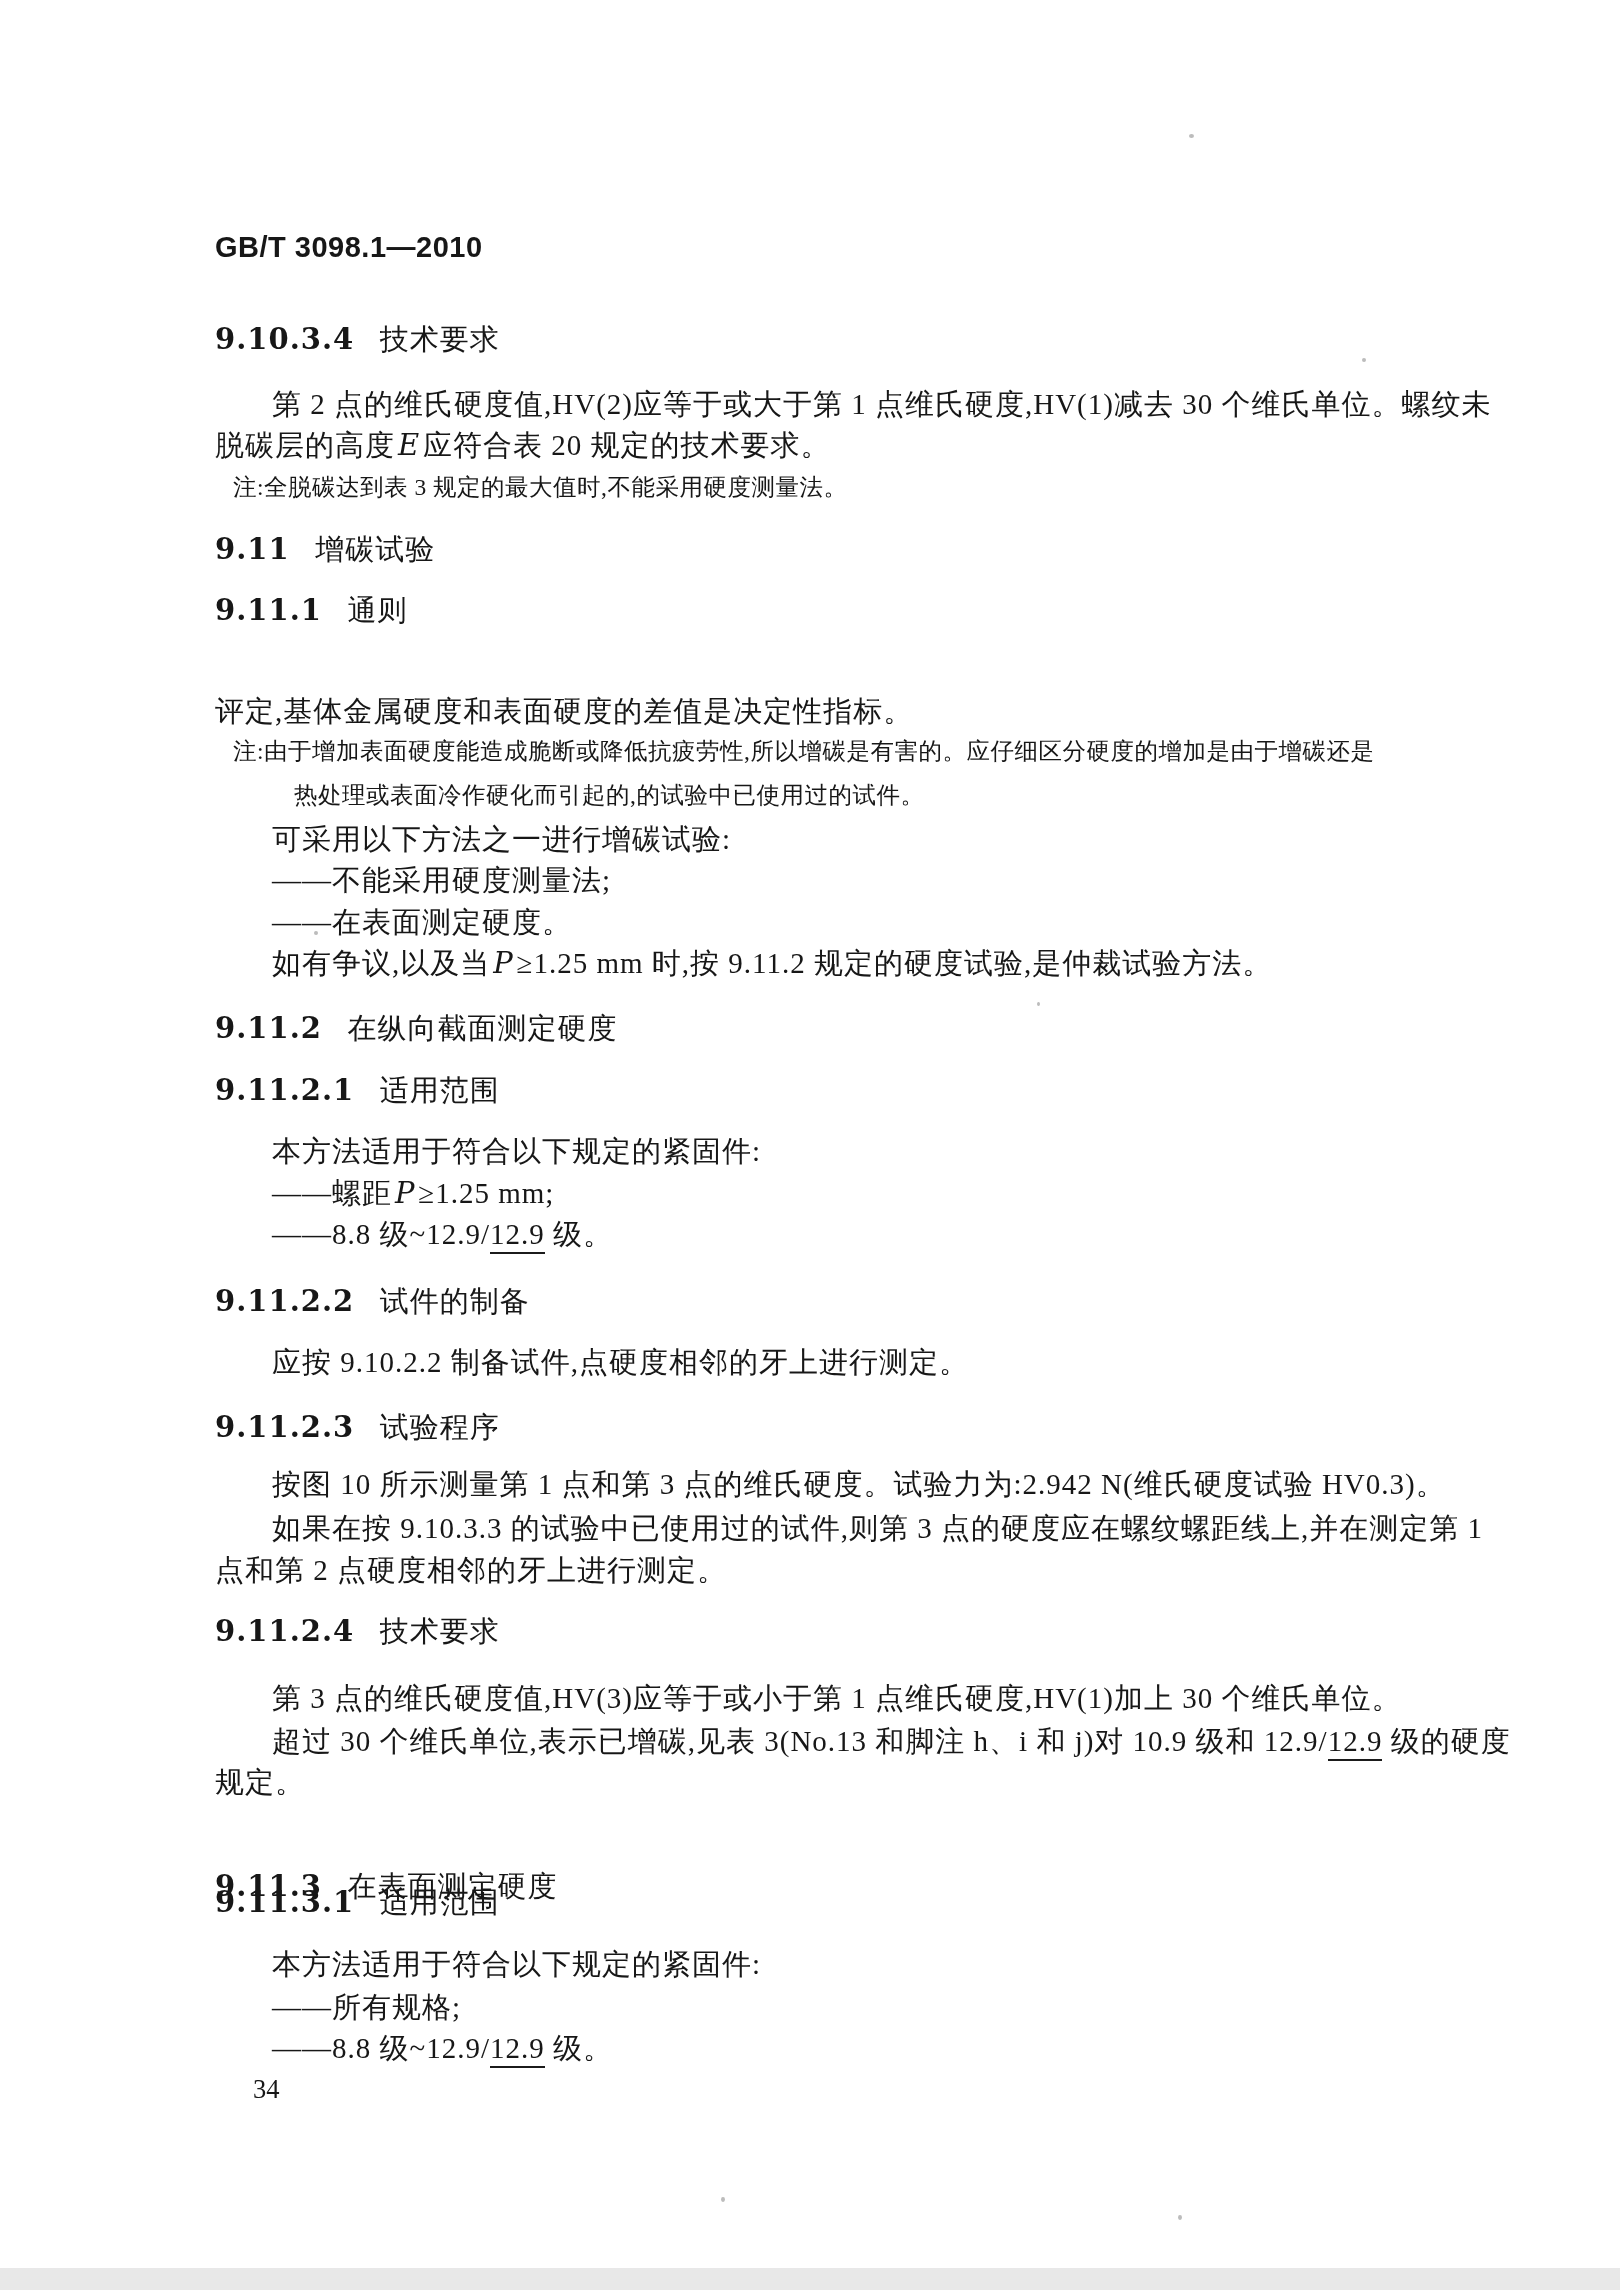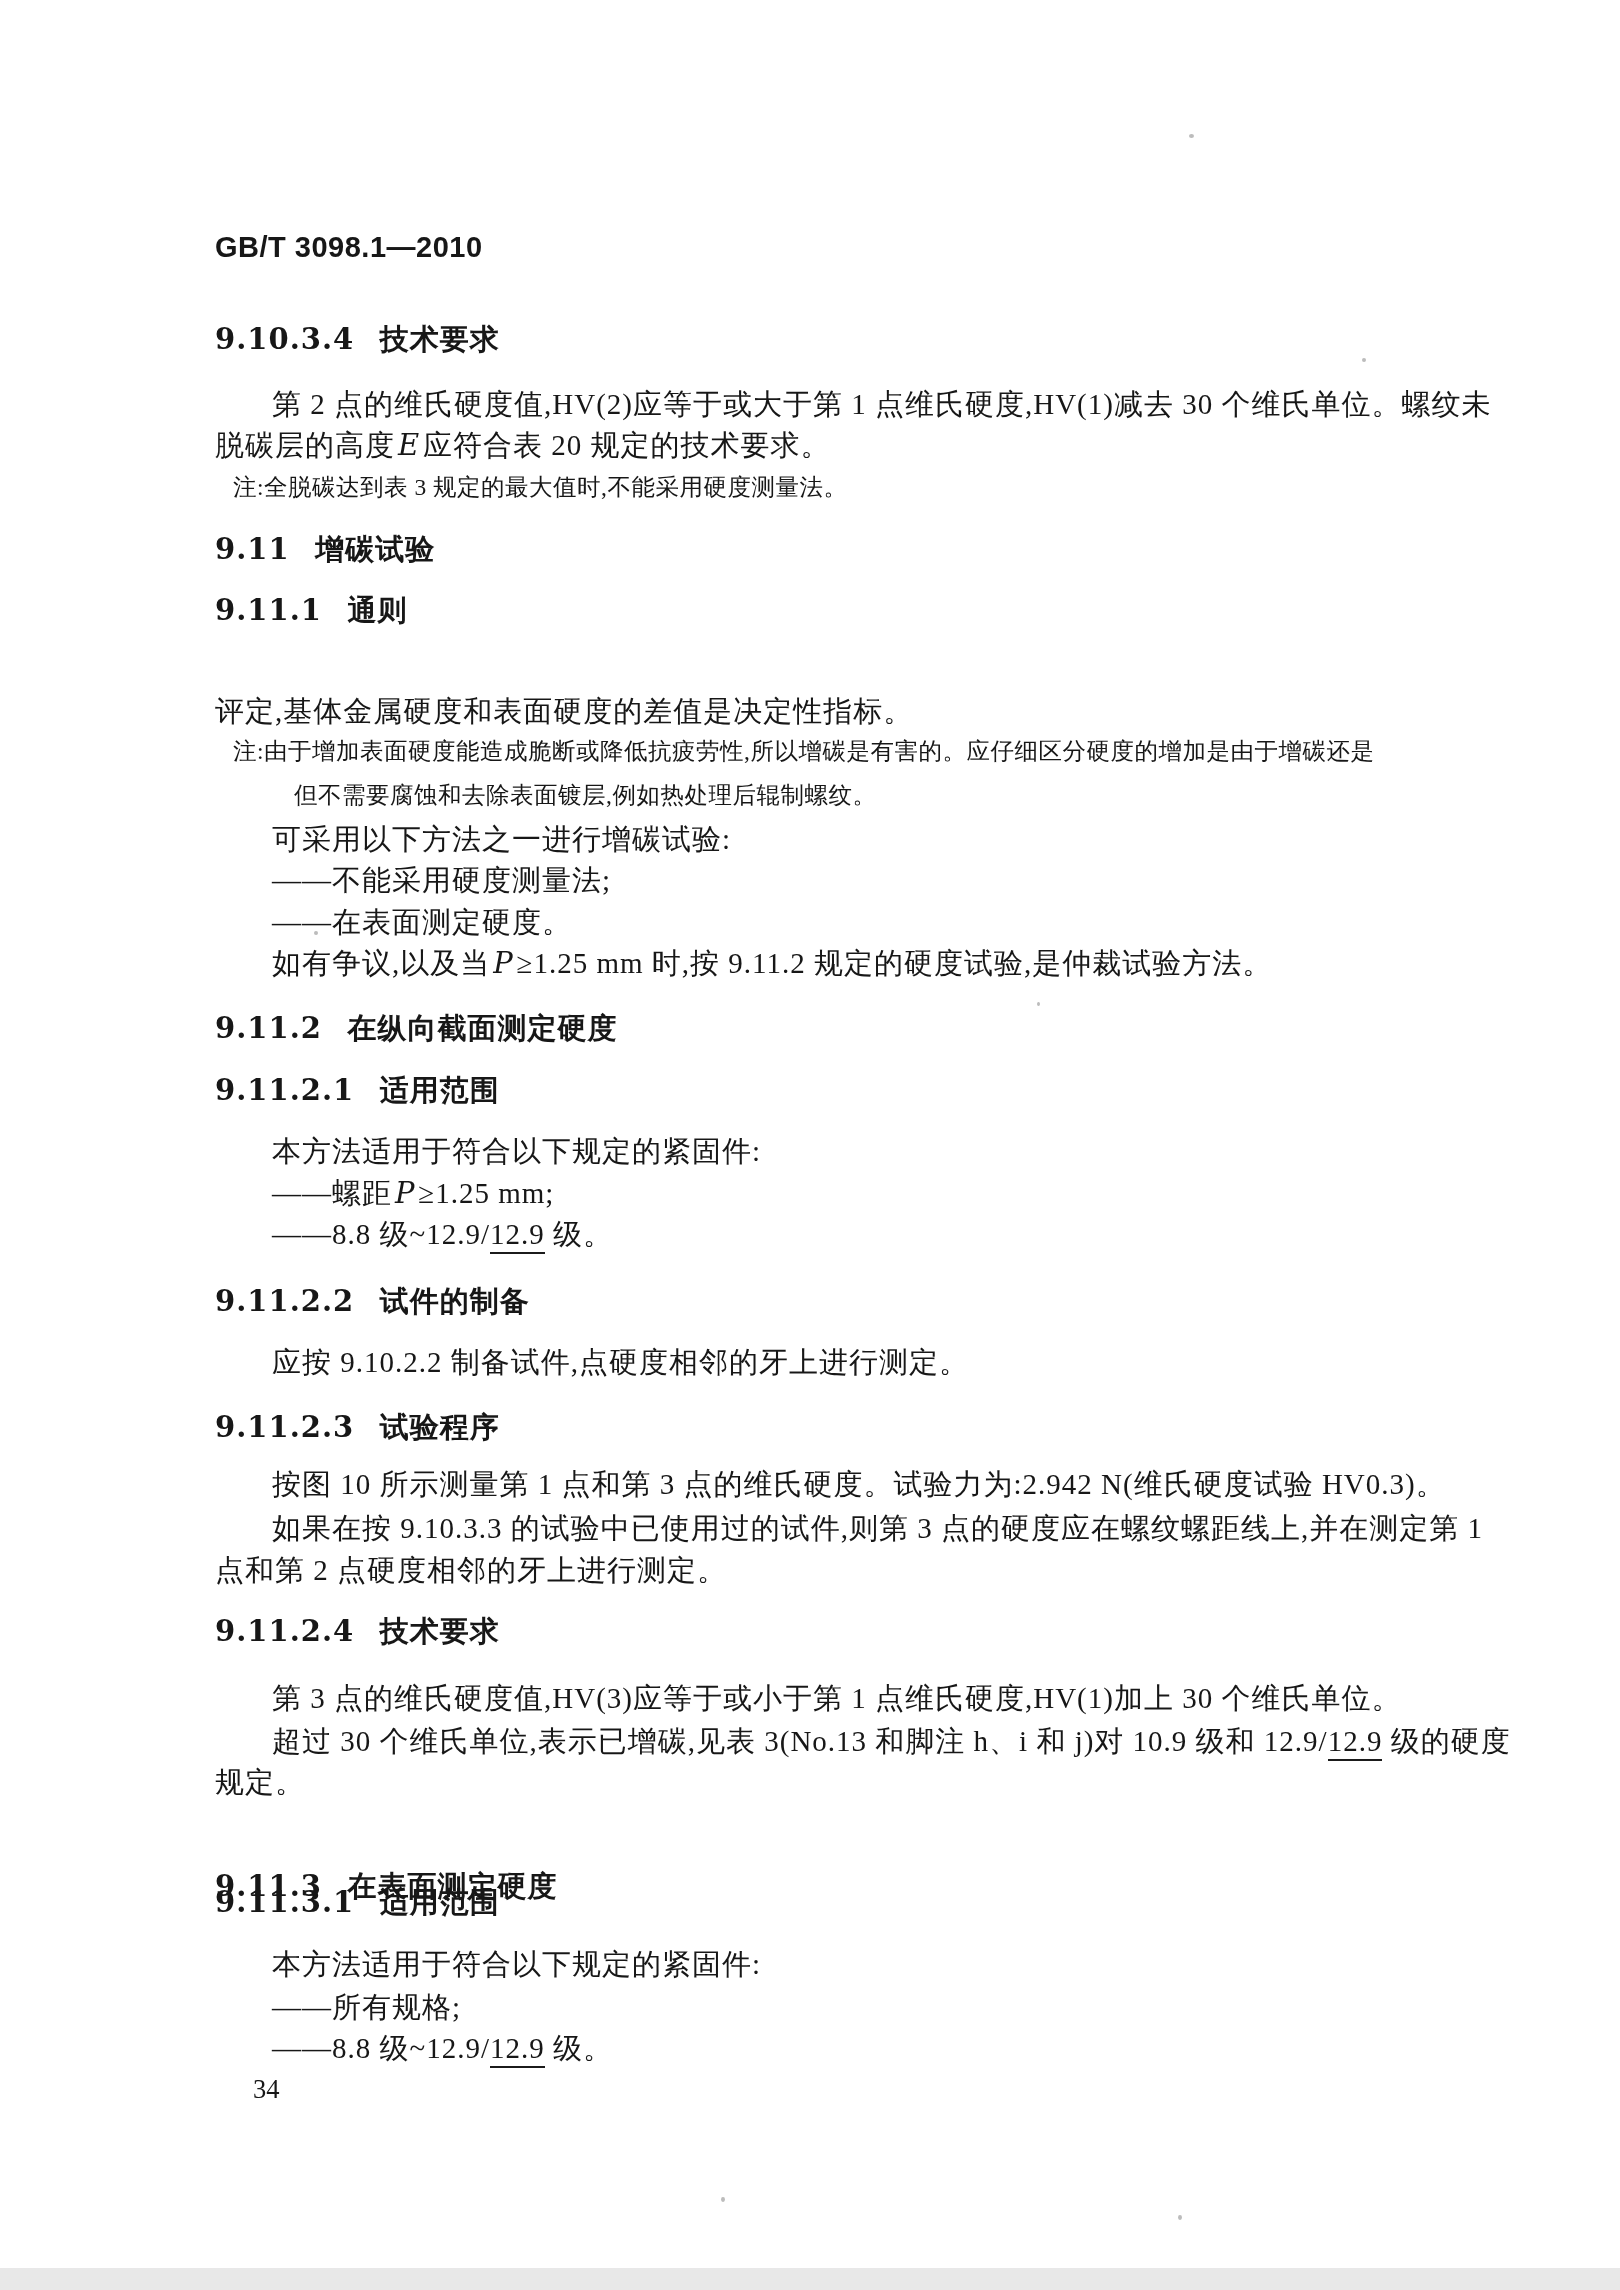--- a/index.html
+++ b/index.html
@@ -8,21 +8,21 @@
     width:1620px;height:2268px;
     background:#ffffff;
     overflow:hidden;
     font-family:"Liberation Serif","DejaVu Serif",serif;
     color:#171717;
   }
   .line{position:absolute;white-space:nowrap;line-height:1;}
   .body-t{font-size:29px;letter-spacing:1px;}
   .heading{font-size:29px;font-weight:700;letter-spacing:1px;}
   .h-num{font-family:"DejaVu Serif","Liberation Serif",serif;font-weight:700;}
-  .h-title{margin-left:25.5px;font-family:"Liberation Sans","DejaVu Sans",sans-serif;font-weight:700;}
+  .h-title{margin-left:25.5px;font-family:"Liberation Sans","DejaVu Sans",sans-serif;font-weight:400;}
   .note-t{font-size:23.5px;letter-spacing:0.5px;}
   .doc-header{font-size:29px;font-weight:700;font-family:"Liberation Sans","DejaVu Sans",sans-serif;letter-spacing:0.5px;}
   .pagenum{font-size:26.5px;}
   .var{font-style:italic;font-family:"DejaVu Serif","Liberation Serif",serif;padding:0 2.9px;}
   .u{border-bottom:2px solid #1b1b1b;padding-bottom:2px;}
   .x-margin{left:215px;}
   .x-indent{left:272px;}
   .x-note{left:233px;}
   .x-notehang{left:294px;}
   .speck{position:absolute;border-radius:50%;background:#7a7a7a;opacity:.5;}
@@ -45,21 +45,21 @@
 
   <div class="line heading x-margin" style="top:535px">
     <span class="h-num">9.11</span><span class="h-title">增碳试验</span>
   </div>
 
   <div class="line heading x-margin" style="top:596px">
     <span class="h-num">9.11.1</span><span class="h-title">通则</span>
   </div>
   <div class="line body-t x-margin" style="top:697px">评定,基体金属硬度和表面硬度的差值是决定性指标。</div>
   <div class="line note-t x-note" style="top:740px">注:由于增加表面硬度能造成脆断或降低抗疲劳性,所以增碳是有害的。应仔细区分硬度的增加是由于增碳还是</div>
-  <div class="line note-t x-notehang" style="top:784px">但不需要腐蚀和去除表面镀层,例如热处理后辊制螺纹。</div>
+  <div class="line note-t x-notehang" style="top:784px">热处理或表面冷作硬化而引起的,的试验中已使用过的试件。</div>
   <div class="line body-t x-indent" style="top:825px">可采用以下方法之一进行增碳试验:</div>
   <div class="line body-t x-indent" style="top:866px">——不能采用硬度测量法;</div>
   <div class="line body-t x-indent" style="top:908px">——在表面测定硬度。</div>
   <div class="line body-t x-indent" style="top:949px">
     <span>如有争议,以及当</span><span class="var">P</span><span>≥1.25 mm 时,按 9.11.2 规定的硬度试验,是仲裁试验方法。</span>
   </div>
 
   <div class="line heading x-margin" style="top:1014px">
     <span class="h-num">9.11.2</span><span class="h-title">在纵向截面测定硬度</span>
   </div>

